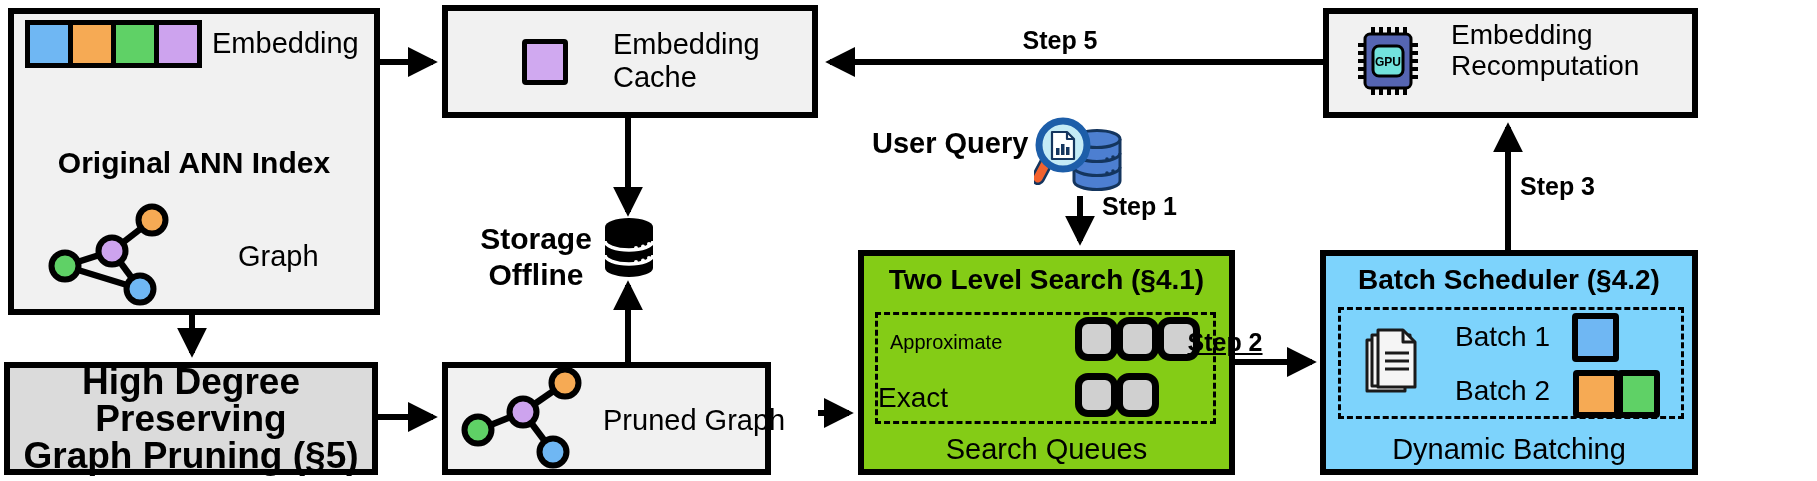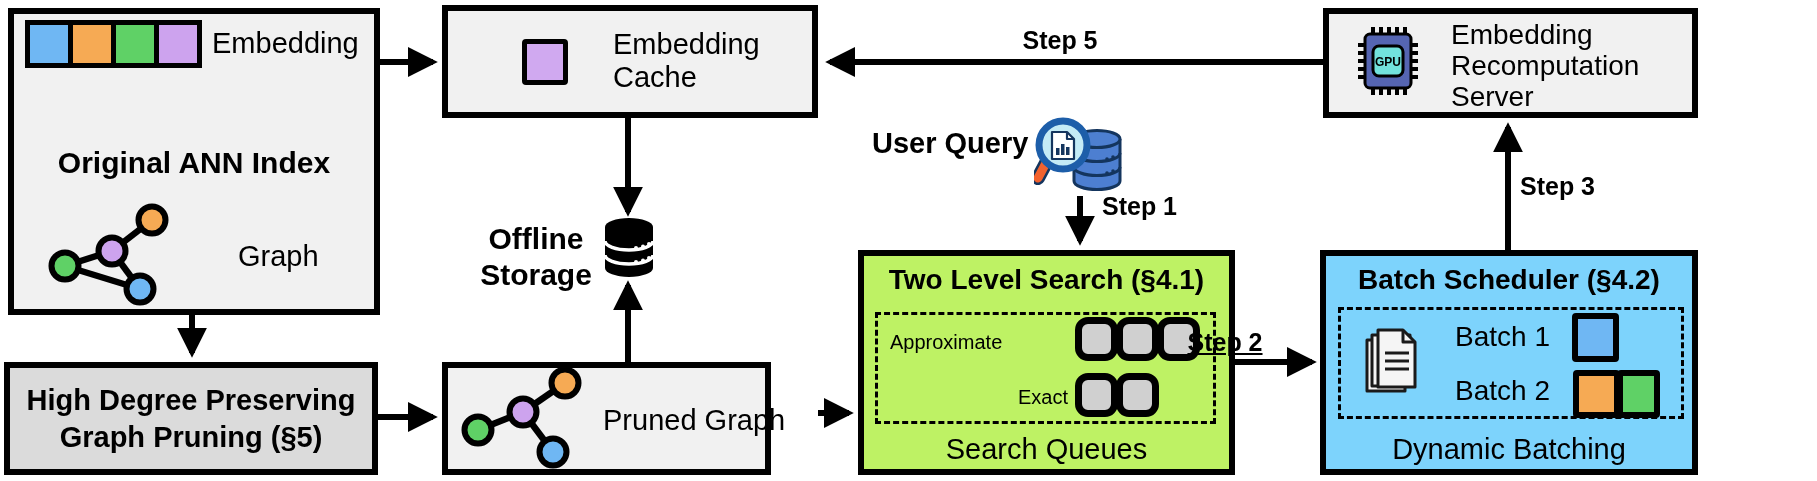--- a/index.html
+++ b/index.html
@@ -51,37 +51,37 @@
         <circle cx="108" cy="24" r="13.5" fill="#F6AA54"></circle>
         <circle cx="68" cy="55" r="13.5" fill="#CDA3EE"></circle>
         <circle cx="21" cy="70" r="13.5" fill="#5FD166"></circle>
         <circle cx="96" cy="93" r="13.5" fill="#6FB7F3"></circle>
       </g>
     </svg>
     <div class="lbl" style="left:224px; top:226px;">Graph</div>
   </div>
 
   <div class="box" style="left: 4px; top: 362px; width: 374px; height: 113px; display: flex; flex-direction: column; justify-content: center; align-items: center; background-color: rgb(219, 219, 219);">
-    <div style="font-size:29px; font-weight:bold; line-height:37px; text-align:center;">
+    <div style="font-size:37px; font-weight:bold; line-height:37px; text-align:center;">
       <div>High Degree Preserving</div>
       <div>Graph Pruning (§5)</div>
     </div>
   </div>
 
   <div class="box" style="left: 442px; top: 5px; width: 376px; height: 113px; background-color: rgb(241, 241, 241);">
     <div class="bsq" style="left: 74px; top: 28px; width: 46px; height: 46px; border-width: 5px; background-color: rgb(208, 169, 240);"></div>
     <div class="two-line" style="left:165px; top:17px; font-size:29px; line-height:33px;">
       <div>Embedding</div>
       <div>Cache</div>
     </div>
   </div>
 
   <div class="two-line center" style="left:476px; top:221px; width:120px; font-size:30px; font-weight:bold; line-height:36px; position:absolute;">
+    <div>Storage</div>
     <div>Offline</div>
-    <div>Storage</div>
   </div>
   <svg class="abs" style="left:602px; top:217px;" width="54" height="62" viewBox="0 0 54 62">
     <path d="M3,10 L3,51 A24,9 0 0 0 51,51 L51,10 Z" fill="#000"></path>
     <ellipse cx="27" cy="10" rx="24" ry="9" fill="#000"></ellipse>
     <path d="M3,24 A24,9 0 0 0 51,24" fill="none" stroke="#fff" stroke-width="3.5"></path>
     <path d="M3,38 A24,9 0 0 0 51,38" fill="none" stroke="#fff" stroke-width="3.5"></path>
     <g fill="#fff">
       <circle cx="34" cy="31" r="2"></circle>
         <circle cx="41" cy="29.5" r="2"></circle>
         <circle cx="47" cy="27" r="2"></circle>
@@ -131,30 +131,30 @@
 
     <path d="M18,15 L33,15 L40,22 L40,42 L18,42 Z" fill="#fff" stroke="#14355E" stroke-width="2.2" stroke-linejoin="round"></path>
     <path d="M33,15 L33,22 L40,22" fill="none" stroke="#14355E" stroke-width="2.2" stroke-linejoin="round"></path>
     <g fill="#14355E">
       <rect x="22" y="31" width="3.5" height="7"></rect>
       <rect x="27" y="27" width="3.5" height="11"></rect>
       <rect x="32" y="30" width="3.5" height="8"></rect>
     </g>
   </svg>
 
-  <div class="box" style="left: 858px; top: 250px; width: 377px; height: 225px; background-color: #bef264;">
+  <div class="box" style="left: 858px; top: 250px; width: 377px; height: 225px; background-color: #84cc16;">
     <div class="title-line" style="top:8px;">Two Level Search (§4.1)</div>
     <div class="dashed-box" style="left:11px; top:56px; width:341px; height:112px;">
       <div class="lbl" style="left:12px; top:11px; font-size:20px;">Approximate</div>
       <div class="qrow" style="left:197px; top:2px;">
         <div class="qsq"></div>
         <div class="qsq"></div>
         <div class="qsq"></div>
       </div>
-      <div class="lbl" style="left:0; width:190px; top:66px; font-size:20px; text-align:right;">Exact</div>
+      <div class="lbl" style="left:0; width:190px; top:66px; font-size:28px; ">Exact</div>
       <div class="qrow" style="left:197px; top:58px;">
         <div class="qsq"></div>
         <div class="qsq"></div>
       </div>
     </div>
     <div class="title-line" style="top:177px; font-weight:normal; font-size:29px;">Search Queues</div>
   </div>
 
   <div class="box" style="left: 1320px; top: 250px; width: 378px; height: 225px; background-color: #7dd3fc;">
     <div class="title-line" style="top:8px;">Batch Scheduler (§4.2)</div>
@@ -205,21 +205,20 @@
           <rect x="52" y="41" width="9" height="4"></rect>
         <rect x="52" y="49" width="9" height="4"></rect>
       </g>
       <rect x="8" y="8" width="46" height="54" rx="5" stroke="#000" stroke-width="3" fill="#5565B2"></rect>
       <rect x="16" y="20" width="30" height="30" rx="6" stroke="#000" stroke-width="3" fill="#72E2DC"></rect>
       <text x="31" y="40" text-anchor="middle" font-size="12" font-weight="bold" fill="#000">GPU</text>
     </svg>
     <div class="two-line" style="left:122px; top:5px; font-size:28px; line-height:31px;">
       <div>Embedding</div>
       <div>Recomputation</div>
-      <div>Server</div>
     </div>
   </div>
 
   <div class="step-label" style="left:1102px; top:192px;">Step 1</div>
   <div class="step-label center" style="left:1184px; top:328px; width:82px;text-decoration:underline;">Step 2</div>
   <div class="step-label" style="left:1520px; top:172px;">Step 3</div>
   <div class="step-label center" style="left:1018px; top:26px; width:84px;">Step 5</div>
 
   <svg class="arrow-layer" width="1817" height="481" viewBox="0 0 1817 481">
     <defs>

